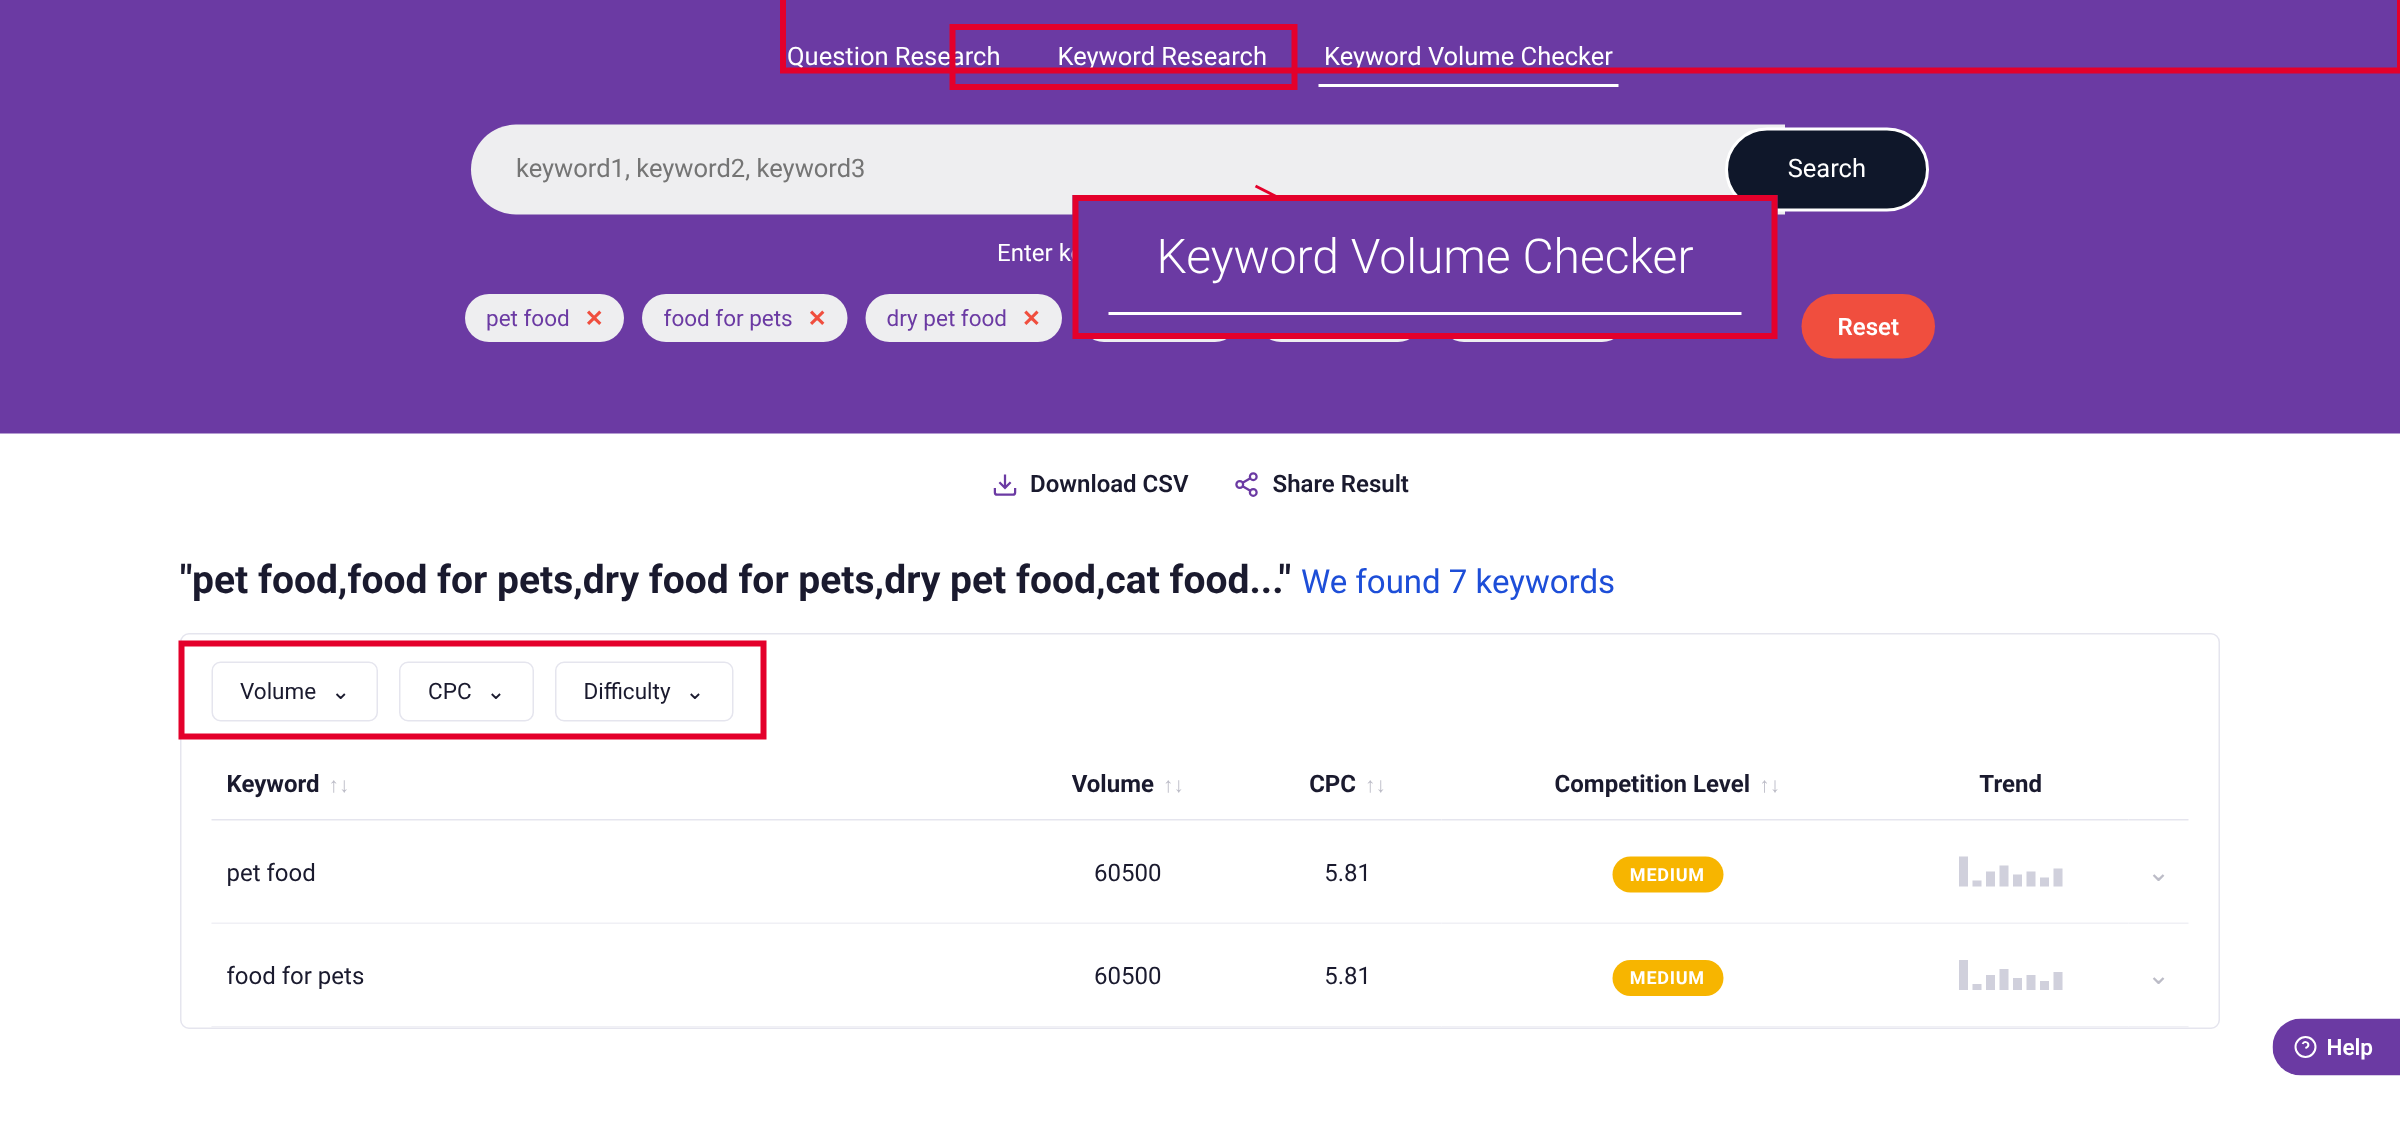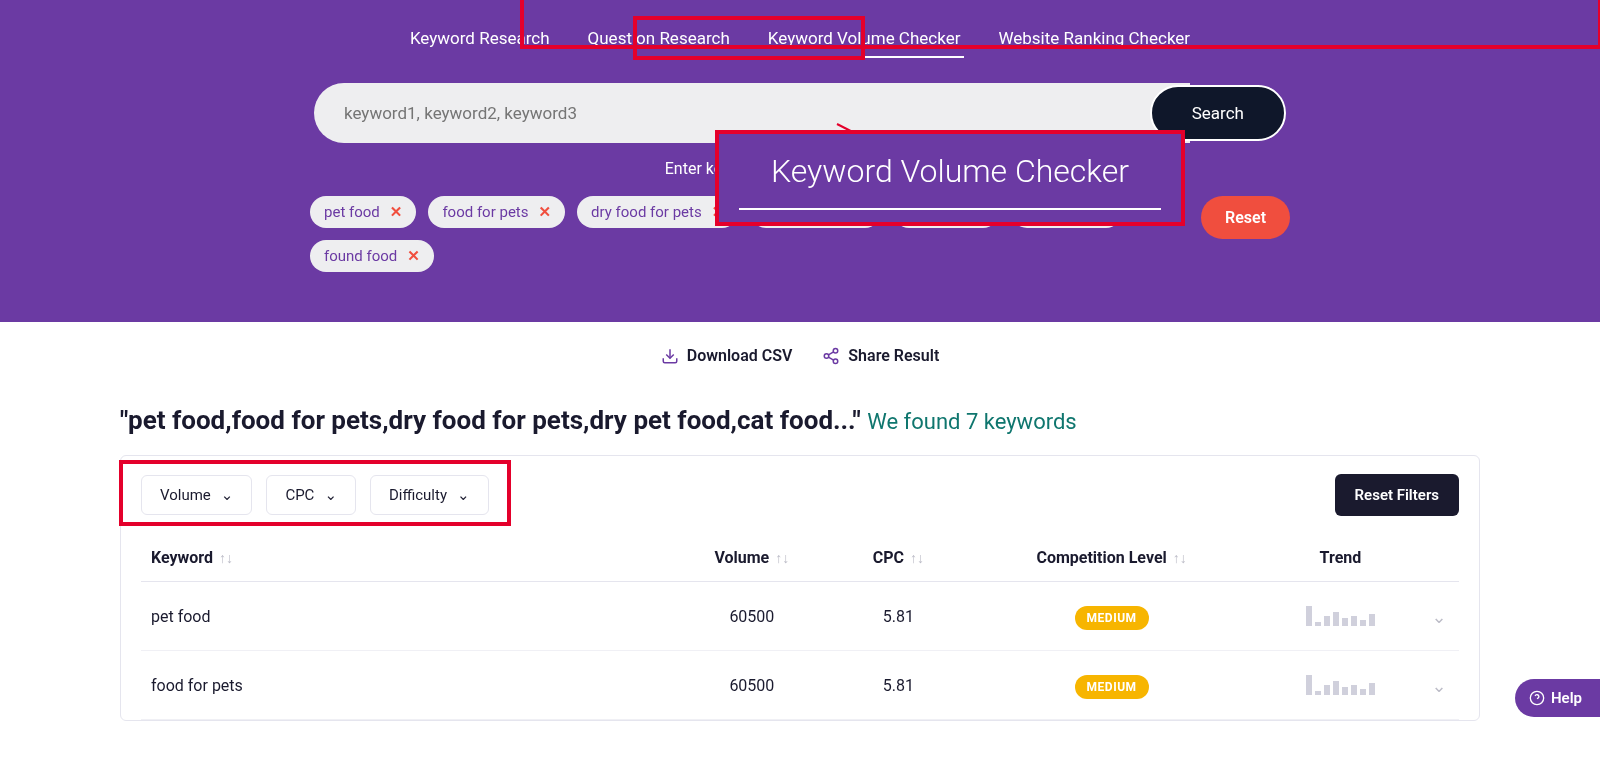--- a/index.html
+++ b/index.html
@@ -21,21 +21,21 @@
 .chips-wrap{max-width:980px;margin:18px auto 0;display:flex;align-items:flex-start;gap:20px}
 .chips{flex:1;display:flex;flex-wrap:wrap;gap:12px}
 .chip{background:#eeeef0;color:#6b3aa3;border-radius:20px;padding:7px 14px;font-size:15px;display:inline-flex;align-items:center;gap:10px;cursor:default}
 .chip-x{color:#f04e3e;font-weight:bold;cursor:pointer}
 .reset-btn{background:#f04e3e;color:#fff;border:none;border-radius:24px;padding:12px 24px;font-size:16px;font-weight:600;cursor:pointer}
 .actions{max-width:1400px;margin:24px auto 0;display:flex;justify-content:center;gap:30px;padding:0 20px}
 .action{display:flex;align-items:center;gap:8px;color:#1a1a2e;font-size:16px;font-weight:600;cursor:pointer}
 .action svg{stroke:#6b3aa3}
 .results{max-width:1400px;margin:40px auto 0;padding:0 20px}
 .summary{font-size:26px;color:#1a1a2e;margin-bottom:20px;font-weight:700}
-.summary-sub{color:#0f766e;font-weight:400;font-size:22px}
+.summary-sub{color:#1d4ed8;font-weight:400;font-size:22px}
 .panel{border:1px solid #e5e5ee;border-radius:6px;padding:18px 20px 0}
 .filter-row{display:flex;justify-content:space-between;align-items:center;margin-bottom:18px;position:relative}
 .filters{display:flex;gap:14px}
 .filter{border:1px solid #e5e5ee;border-radius:6px;padding:10px 18px;font-size:15px;color:#1a1a2e;display:flex;align-items:center;gap:10px;cursor:pointer;background:#fff}
 .reset-filters{background:#1a1a2e;color:#fff;border:none;border-radius:6px;padding:12px 20px;font-size:15px;font-weight:600;cursor:pointer}
 .filter-highlight{position:absolute;border:4px solid #e4002b;top:-14px;left:-22px;width:392px;height:66px;pointer-events:none}
 .table{width:100%;border-collapse:collapse}
 .th-row{position:relative}
 .th{text-align:left;padding:14px 10px;font-size:16px;font-weight:700;color:#1a1a2e;border-bottom:1px solid #e5e5ee}
 .th.center{text-align:center}
@@ -47,24 +47,23 @@
 .trend{display:inline-flex;align-items:flex-end;gap:3px;height:24px}
 .trend span{display:inline-block;width:6px;background:#d0d0dc}
 .expand{color:#bcbcc7;cursor:pointer;font-size:18px}
 .help-btn{position:fixed;right:0;bottom:44px;background:#6b3aa3;color:#fff;border:none;border-radius:20px 0 0 20px;padding:10px 18px 10px 14px;font-size:15px;font-weight:600;display:flex;align-items:center;gap:6px;cursor:pointer}
 </style>
 </head>
 <body>
 
 <div class="hero">
   <div class="tabs">
+    <div class="tab">Question Research</div>
     <div class="tab">Keyword Research</div>
-    <div class="tab">Question Research</div>
     <div class="tab active">Keyword Volume Checker</div>
-    <div class="tab">Website Ranking Checker</div>
     <div class="tab-highlight tab-highlight-main"></div>
   </div>
 
   <div class="search-row">
     <input class="search-input" placeholder="keyword1, keyword2, keyword3" style="">
     <button class="search-btn">Search</button>
   </div>
   <div class="hint">Enter keywords separated by commas</div>
 
   <div class="callout-container">
@@ -73,24 +72,20 @@
   </div>
 
   <div class="chips-wrap">
     <div class="chips" id="chips">
         <div class="chip">
           <span>pet food</span>
           <span class="chip-x">✕</span>
         </div>
         <div class="chip">
           <span>food for pets</span>
-          <span class="chip-x">✕</span>
-        </div>
-        <div class="chip">
-          <span>dry food for pets</span>
           <span class="chip-x">✕</span>
         </div>
         <div class="chip">
           <span>dry pet food</span>
           <span class="chip-x">✕</span>
         </div>
         <div class="chip">
           <span>cat food</span>
           <span class="chip-x">✕</span>
         </div>
@@ -143,21 +138,20 @@
           </div>
         <div class="filter">
             <span>CPC</span>
             <span>⌄</span>
           </div>
         <div class="filter">
             <span>Difficulty</span>
             <span>⌄</span>
           </div>
       </div>
-      <button class="reset-filters">Reset Filters</button>
       <div class="filter-highlight"></div>
     </div>
 
     <div class="header-highlight"></div>
       <table class="table">
       <thead>
         <tr class="th-row">
           <th class="th" style="width:40%"><span>Keyword</span><span class="sort-icon">↑↓</span></th>
           <th class="th center"><span>Volume</span><span class="sort-icon">↑↓</span></th>
           <th class="th center"><span>CPC</span><span class="sort-icon">↑↓</span></th>

